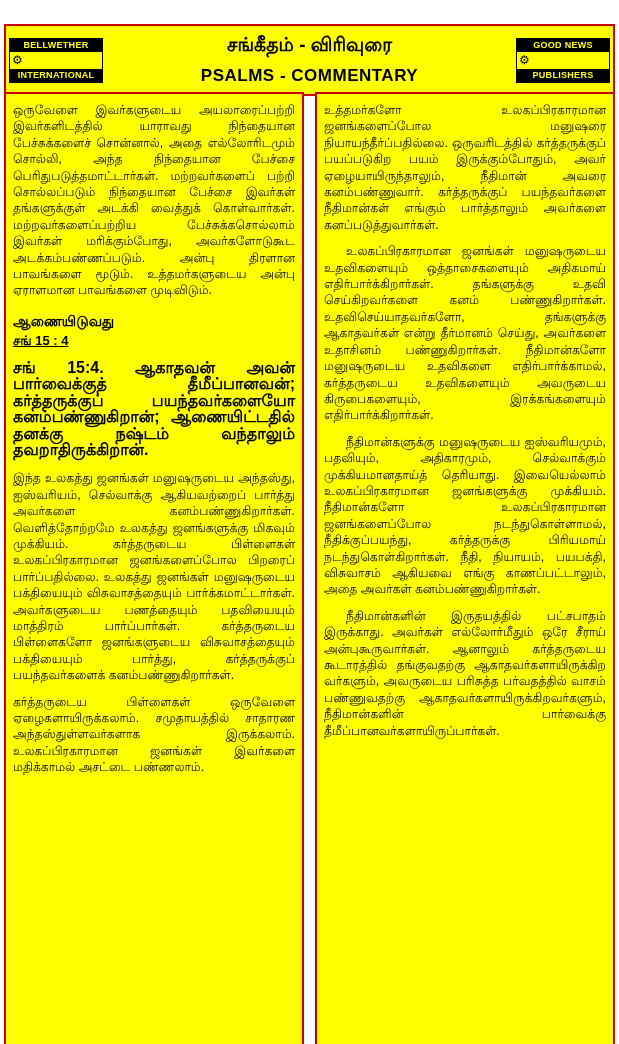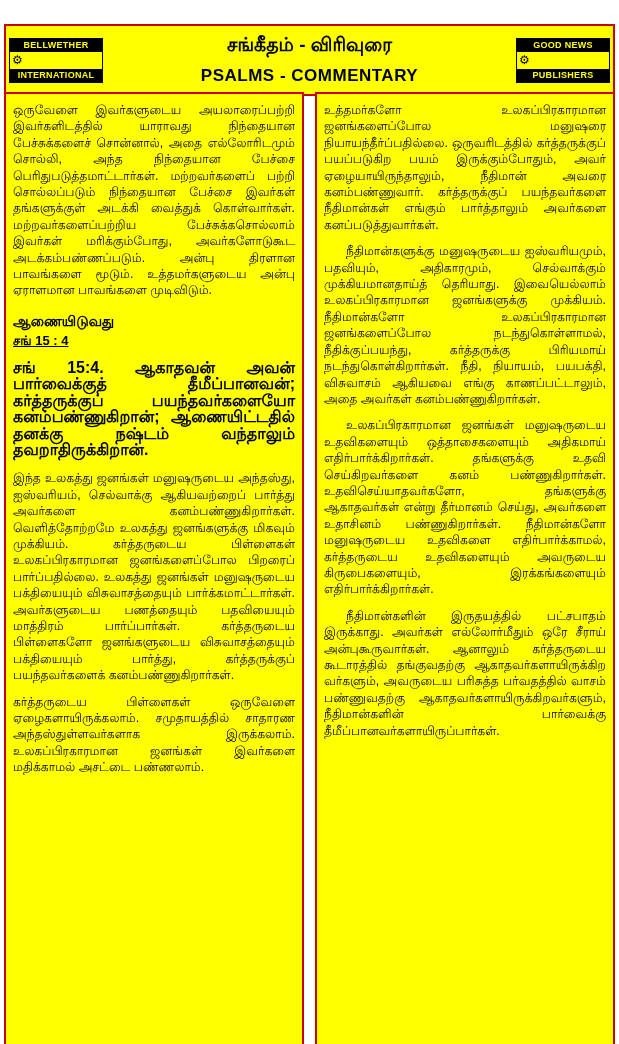--- a/index.html
+++ b/index.html
@@ -185,18 +185,18 @@
     <div class="section-ref">சங் 15 : 4</div>
 
     <div class="verse">சங் 15:4. ஆகாதவன் அவன் பார்வைக்குத் தீமீப்பானவன்; கர்த்தருக்குப் பயந்தவர்களையோ கனம்பண்ணுகிறான்; ஆணையிட்டதில் தனக்கு நஷ்டம் வந்தாலும் தவறாதிருக்கிறான்.</div>
 
     <p>இந்த உலகத்து ஜனங்கள் மனுஷருடைய அந்தஸ்து, ஐஸ்வரியம், செல்வாக்கு ஆகியவற்றைப் பார்த்து அவர்களை கனம்பண்ணுகிறார்கள். வெளித்தோற்றமே உலகத்து ஜனங்களுக்கு மிகவும் முக்கியம். கர்த்தருடைய பிள்ளைகள் உலகப்பிரகாரமான ஜனங்களைப்போல பிறரைப் பார்ப்பதில்லை. உலகத்து ஜனங்கள் மனுஷருடைய பக்தியையும் விசுவாசத்தையும் பார்க்கமாட்டார்கள். அவர்களுடைய பணத்தையும் பதவியையும் மாத்திரம் பார்ப்பார்கள். கர்த்தருடைய பிள்ளைகளோ ஜனங்களுடைய விசுவாசத்தையும் பக்தியையும் பார்த்து, கர்த்தருக்குப் பயந்தவர்களைக் கனம்பண்ணுகிறார்கள்.</p>
     <p>கர்த்தருடைய பிள்ளைகள் ஒருவேளை ஏழைகளாயிருக்கலாம். சமுதாயத்தில் சாதாரண அந்தஸ்துள்ளவர்களாக இருக்கலாம். உலகப்பிரகாரமான ஜனங்கள் இவர்களை மதிக்காமல் அசட்டை பண்ணலாம்.</p>
   </div>
 
   <div class="col col-right">
     <p>உத்தமர்களோ உலகப்பிரகாரமான ஜனங்களைப்போல மனுஷரை நியாயந்தீர்ப்பதில்லை. ஒருவரிடத்தில் கர்த்தருக்குப் பயப்படுகிற பயம் இருக்கும்போதும், அவர் ஏழையாயிருந்தாலும், நீதிமான் அவரை கனம்பண்ணுவார். கர்த்தருக்குப் பயந்தவர்களை நீதிமான்கள் எங்கும் பார்த்தாலும் அவர்களை கனப்படுத்துவார்கள்.</p>
+    <p class="indent">உலகப்பிரகாரமான ஜனங்கள் மனுஷருடைய உதவிகளையும் ஒத்தாசைகளையும் அதிகமாய் எதிர்பார்க்கிறார்கள். தங்களுக்கு உதவி செய்கிறவர்களை கனம் பண்ணுகிறார்கள். உதவிசெய்யாதவர்களோ, தங்களுக்கு ஆகாதவர்கள் என்று தீர்மானம் செய்து, அவர்களை உதாசினம் பண்ணுகிறார்கள். நீதிமான்களோ மனுஷருடைய உதவிகளை எதிர்பார்க்காமல், கர்த்தருடைய உதவிகளையும் அவருடைய கிருபைகளையும், இரக்கங்களையும் எதிர்பார்க்கிறார்கள்.</p>
     <p class="indent">நீதிமான்களுக்கு மனுஷருடைய ஐஸ்வரியமும், பதவியும், அதிகாரமும், செல்வாக்கும் முக்கியமானதாய்த் தெரியாது. இவையெல்லாம் உலகப்பிரகாரமான ஜனங்களுக்கு முக்கியம். நீதிமான்களோ உலகப்பிரகாரமான ஜனங்களைப்போல நடந்துகொள்ளாமல், நீதிக்குப்பயந்து, கர்த்தருக்கு பிரியமாய் நடந்துகொள்கிறார்கள். நீதி, நியாயம், பயபக்தி, விசுவாசம் ஆகியவை எங்கு காணப்பட்டாலும், அதை அவர்கள் கனம்பண்ணுகிறார்கள்.</p>
-    <p class="indent">உலகப்பிரகாரமான ஜனங்கள் மனுஷருடைய உதவிகளையும் ஒத்தாசைகளையும் அதிகமாய் எதிர்பார்க்கிறார்கள். தங்களுக்கு உதவி செய்கிறவர்களை கனம் பண்ணுகிறார்கள். உதவிசெய்யாதவர்களோ, தங்களுக்கு ஆகாதவர்கள் என்று தீர்மானம் செய்து, அவர்களை உதாசினம் பண்ணுகிறார்கள். நீதிமான்களோ மனுஷருடைய உதவிகளை எதிர்பார்க்காமல், கர்த்தருடைய உதவிகளையும் அவருடைய கிருபைகளையும், இரக்கங்களையும் எதிர்பார்க்கிறார்கள்.</p>
     <p class="indent">நீதிமான்களின் இருதயத்தில் பட்சபாதம் இருக்காது. அவர்கள் எல்லோர்மீதும் ஒரே சீராய் அன்புகூருவார்கள். ஆனாலும் கர்த்தருடைய கூடாரத்தில் தங்குவதற்கு ஆகாதவர்களாயிருக்கிற வர்களும், அவருடைய பரிசுத்த பர்வதத்தில் வாசம் பண்ணுவதற்கு ஆகாதவர்களாயிருக்கிறவர்களும், நீதிமான்களின் பார்வைக்கு தீமீப்பானவர்களாயிருப்பார்கள்.</p>
   </div>
 
 </div>
 
 </body></html>

